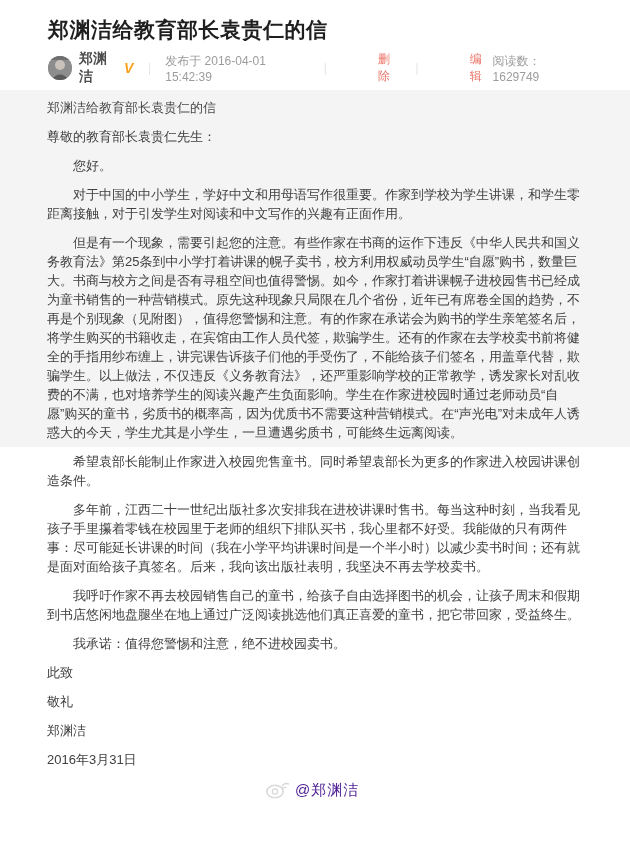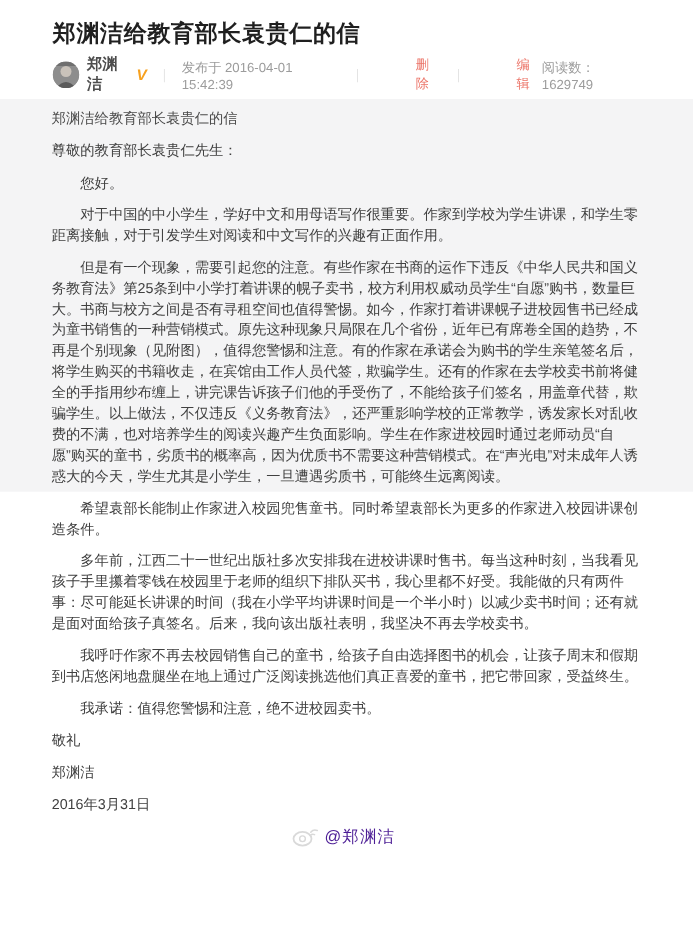--- a/index.html
+++ b/index.html
@@ -72,21 +72,21 @@
     color: #404040;
   }
   .letter-title {
     width: fit-content;
     margin-left: 130px;
     margin-bottom: 22px;
     color: #4a4a4a;
   }
   .letter p { margin: 0 0 10px 0; }
   .salutation { text-indent: 0; margin-bottom: 11px !important; }
-  .greeting { text-indent: 2em; margin-bottom: 9px !important; }
+  .greeting { text-indent: 2em; margin-bottom: 9px !important; font-family: Liberation Mono, monospace; }
   .para { text-indent: 2em; }
   .closing   { margin-left: 336px; }
   .salute    { margin-left: 208px; }
   .signature { margin-left: 328px; }
   .letter-date { margin-left: 325px; }
   .watermark {
     margin-left: 218px;
     display: flex;
     align-items: center;
     gap: 4px;
@@ -130,20 +130,21 @@
 <div class="letter">
   <p class="letter-title">郑渊洁给教育部长袁贵仁的信</p>
   <p class="salutation">尊敬的教育部长袁贵仁先生：</p>
   <p class="greeting">您好。</p>
   <p class="para">对于中国的中小学生，学好中文和用母语写作很重要。作家到学校为学生讲课，和学生零距离接触，对于引发学生对阅读和中文写作的兴趣有正面作用。</p>
   <p class="para">但是有一个现象，需要引起您的注意。有些作家在书商的运作下违反《中华人民共和国义务教育法》第25条到中小学打着讲课的幌子卖书，校方利用权威动员学生“自愿”购书，数量巨大。书商与校方之间是否有寻租空间也值得警惕。如今，作家打着讲课幌子进校园售书已经成为童书销售的一种营销模式。原先这种现象只局限在几个省份，近年已有席卷全国的趋势，不再是个别现象（见附图），值得您警惕和注意。有的作家在承诺会为购书的学生亲笔签名后，将学生购买的书籍收走，在宾馆由工作人员代签，欺骗学生。还有的作家在去学校卖书前将健全的手指用纱布缠上，讲完课告诉孩子们他的手受伤了，不能给孩子们签名，用盖章代替，欺骗学生。以上做法，不仅违反《义务教育法》，还严重影响学校的正常教学，诱发家长对乱收费的不满，也对培养学生的阅读兴趣产生负面影响。学生在作家进校园时通过老师动员“自愿”购买的童书，劣质书的概率高，因为优质书不需要这种营销模式。在“声光电”对未成年人诱惑大的今天，学生尤其是小学生，一旦遭遇劣质书，可能终生远离阅读。</p>
   <p class="para">希望袁部长能制止作家进入校园兜售童书。同时希望袁部长为更多的作家进入校园讲课创造条件。</p>
   <p class="para">多年前，江西二十一世纪出版社多次安排我在进校讲课时售书。每当这种时刻，当我看见孩子手里攥着零钱在校园里于老师的组织下排队买书，我心里都不好受。我能做的只有两件事：尽可能延长讲课的时间（我在小学平均讲课时间是一个半小时）以减少卖书时间；还有就是面对面给孩子真签名。后来，我向该出版社表明，我坚决不再去学校卖书。</p>
   <p class="para">我呼吁作家不再去校园销售自己的童书，给孩子自由选择图书的机会，让孩子周末和假期到书店悠闲地盘腿坐在地上通过广泛阅读挑选他们真正喜爱的童书，把它带回家，受益终生。</p>
   <p class="para">我承诺：值得您警惕和注意，绝不进校园卖书。</p>
+  <p class="closing">此致</p>
   <p class="salute">敬礼</p>
   <p class="signature">郑渊洁</p>
   <p class="letter-date">2016年3月31日</p>
   <div class="watermark">
     <svg width="26" height="20" viewBox="0 0 26 20">
       <ellipse cx="10" cy="12.5" rx="8.2" ry="6.2" fill="none" stroke="#d9d9d9" stroke-width="1.6"></ellipse>
       <circle cx="10" cy="12.5" r="2.6" fill="none" stroke="#d9d9d9" stroke-width="1.3"></circle>
       <path d="M17.5 6.5 Q20 3.5 23.5 5" fill="none" stroke="#d9d9d9" stroke-width="1.4" stroke-linecap="round"></path>
       <path d="M17 9.5 Q18.8 7.8 21 8.8" fill="none" stroke="#d9d9d9" stroke-width="1.3" stroke-linecap="round"></path>
     </svg>

